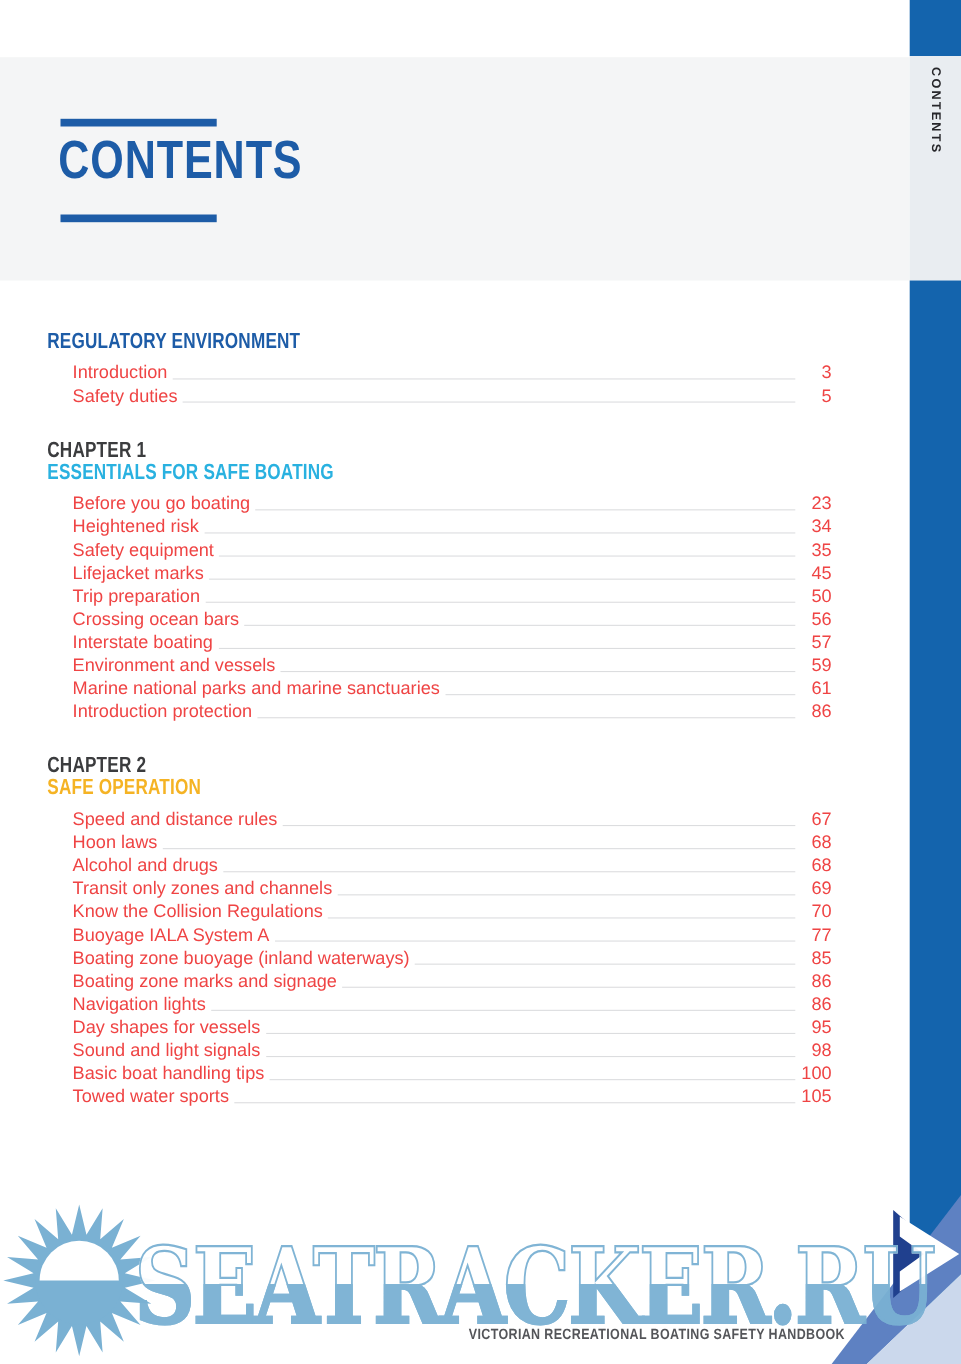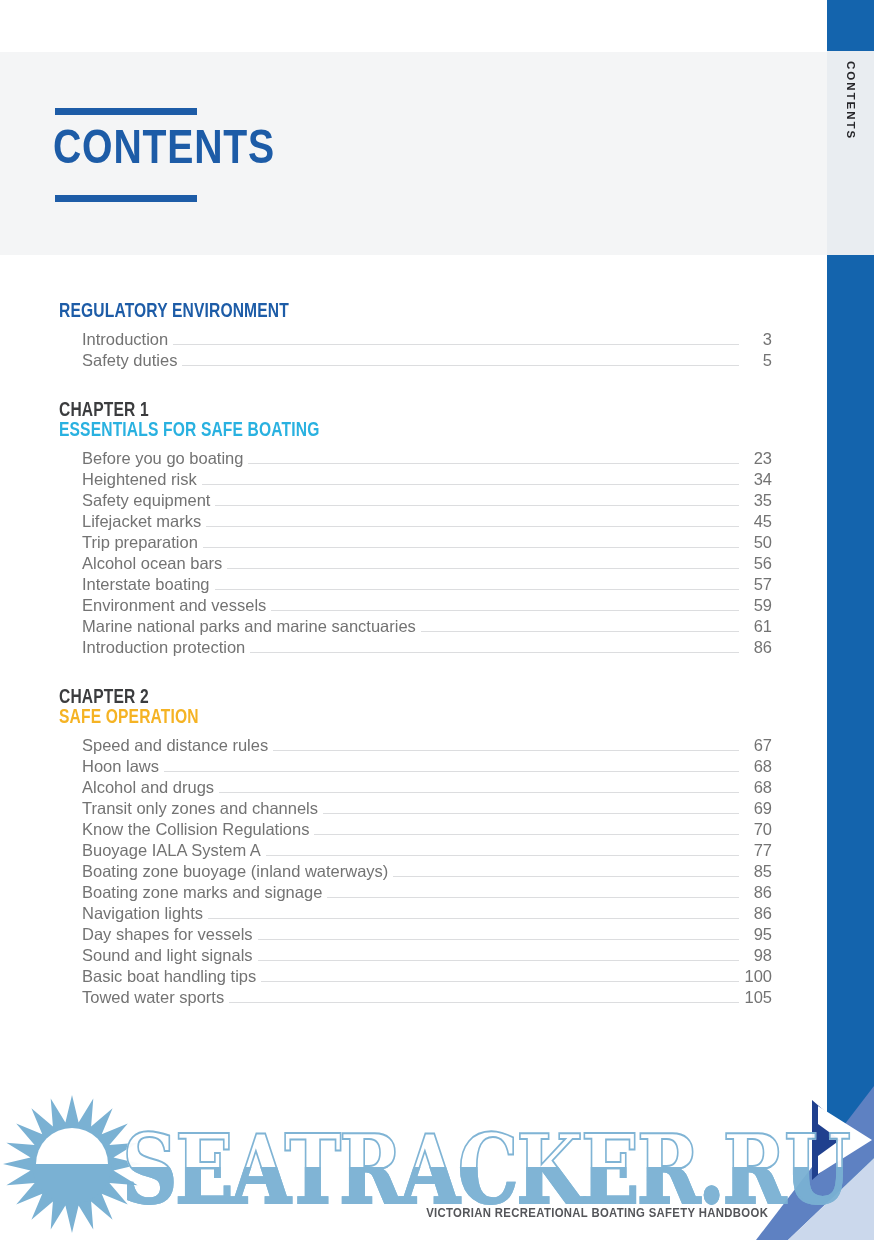--- a/index.html
+++ b/index.html
@@ -33,36 +33,36 @@
   }
   .sb-tab-label{
     writing-mode:vertical-rl;
     margin-top:10px;
     font-size:11.5px;font-weight:bold;color:#26262a;letter-spacing:2px;
   }
   .sb-body{position:absolute;right:0;top:255px;width:47px;height:985px;background:#1464ad;}
   
   .corner{position:absolute;right:0;bottom:0;width:120px;height:160px;z-index:3;}
   
-  .toc{position:absolute;left:59px;top:300px;width:713px;z-index:1;}
+  .toc{position:absolute;left:43px;top:300px;width:713px;z-index:1;}
   .section{margin-bottom:29px;}
   .chapter-line{
     display:block;font-size:20px;font-weight:bold;color:#3b3c3e;
     line-height:20px;letter-spacing:.2px;white-space:nowrap;
     transform:scaleX(.78);transform-origin:left center;
   }
   .section-title{
     display:block;font-size:20px;font-weight:bold;
     line-height:20px;letter-spacing:.2px;white-space:nowrap;
     transform:scaleX(.78);transform-origin:left center;
   }
   .entries{margin-top:8px;padding-left:23px;}
   .row{
     display:flex;align-items:flex-end;height:21px;
-    font-size:16.5px;color:#737373;cursor:pointer;
+    font-size:16.5px;color:#ef4444;cursor:pointer;
   }
   .row .label{white-space:nowrap;line-height:20px;}
   .row .leader{flex:1 1 auto;border-bottom:1px solid #dcdddf;margin:0 5px 4px 5px;}
   .row .num{min-width:28px;text-align:right;line-height:20px;}
   
   .watermark{
     position:absolute;left:122px;top:1122px;z-index:4;
     font-family:"DejaVu Serif","Liberation Serif",serif;
     font-weight:bold;font-size:96px;line-height:1;white-space:nowrap;
     transform:scaleX(.80);transform-origin:left top;
@@ -143,21 +143,21 @@
   </div>
 
   <div class="row">
     <span class="label">Trip preparation</span>
     <span class="leader"></span>
     <span class="num">50</span>
   </div>
 
 
   <div class="row">
-    <span class="label">Alcohol ocean bars</span>
+    <span class="label">Crossing ocean bars</span>
     <span class="leader"></span>
     <span class="num">56</span>
   </div>
 
   <div class="row">
     <span class="label">Interstate boating</span>
     <span class="leader"></span>
     <span class="num">57</span>
   </div>
 

